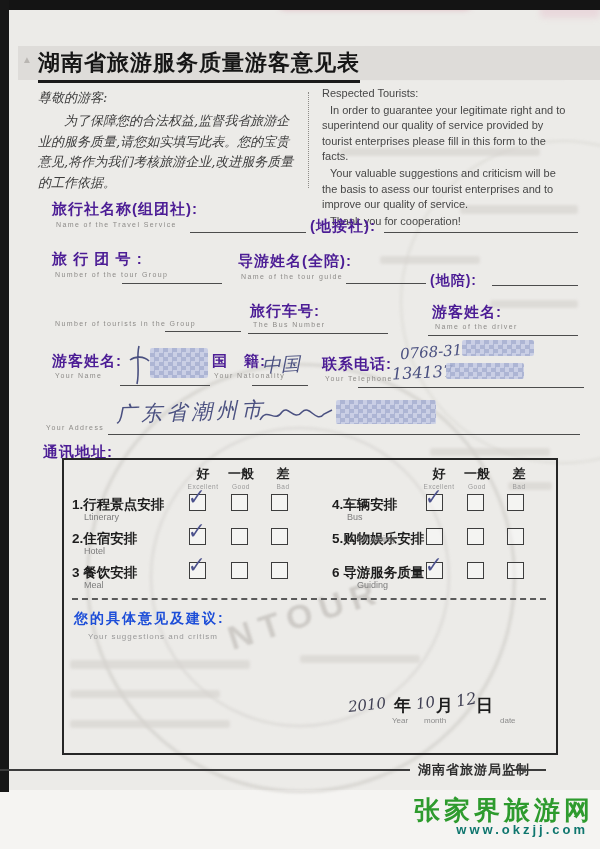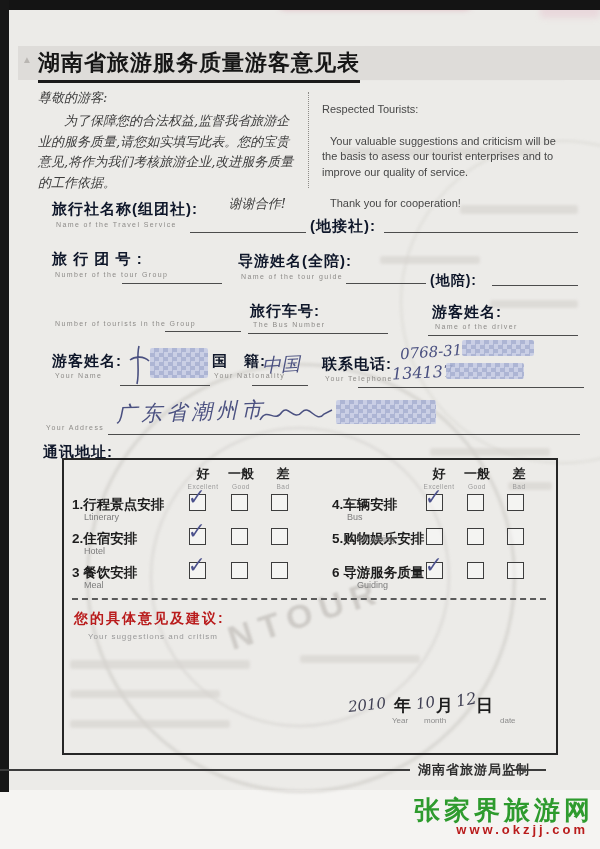--- a/index.html
+++ b/index.html
@@ -14,50 +14,50 @@
   .circle{position:absolute;border-radius:50%;filter:blur(1.5px);}
   #title-band{position:absolute;left:18px;top:46px;width:582px;height:34px;background:#dedcd9;}
   #page-title{position:absolute;left:38px;top:48px;font-size:22px;font-weight:bold;color:#161616;
               letter-spacing:1px;border-bottom:3px solid #1b1b1b;padding-bottom:2px;white-space:nowrap;}
   .zh-hand{font-family:"DejaVu Serif","Liberation Serif",serif;font-style:italic;}
   #intro-zh{position:absolute;left:38px;top:88px;width:262px;font-size:13px;line-height:1.6;color:#3c3c3c;}
   #intro-zh .sal{margin-bottom:2px;}
   #intro-zh .close{text-align:right;padding-right:14px;}
   #intro-sep{position:absolute;left:308px;top:92px;height:96px;border-left:1.5px dotted #8d8b88;}
   #intro-en{position:absolute;left:322px;top:86px;width:252px;font-size:11px;line-height:1.42;color:#474747;}
-  #intro-en p{margin:16px 0 1px 0;text-indent:8px;}
+  #intro-en p{margin:0 0 1px 0;text-indent:8px;}
   #intro-en p.sal{text-indent:0;}
-  .flabel{position:absolute;font-weight:bold;font-size:15px;color:#0f172a;letter-spacing:1px;white-space:nowrap;}
+  .flabel{position:absolute;font-weight:bold;font-size:15px;color:#4c1d95;letter-spacing:1px;white-space:nowrap;}
   .fsub{position:absolute;font-size:7px;color:#8d8b88;letter-spacing:1.4px;white-space:nowrap;}
   .line{position:absolute;border-bottom:1.5px solid #4c4c4c;height:1px;}
   .hw{position:absolute;font-family:"DejaVu Serif","Liberation Serif",serif;font-style:italic;
       color:#4a5080;white-space:nowrap;}
   .censor{position:absolute;border-radius:2px;opacity:.9;filter:blur(.7px);
       background-image:conic-gradient(#a7b0d2 25%,#c7cde5 0 50%,#a7b0d2 0 75%,#c7cde5 0);
       background-size:9px 9px;}
   #ratings-box{position:absolute;left:62px;top:458px;width:492px;height:293px;border:2px solid #262626;}
   .colhead{position:absolute;font-weight:bold;font-size:13px;color:#1f1f1f;text-align:center;width:34px;}
   .colsub{display:block;font-weight:normal;font-size:6.5px;color:#9a9a9a;letter-spacing:.5px;}
   .cb{position:absolute;width:15px;height:15px;border:1.7px solid #3d3d3d;background:rgba(255,255,255,.45);}
   .tick{display:none;position:absolute;left:-2px;top:-10px;font-size:21px;color:#4b518c;
         transform:rotate(-6deg) skewX(-8deg);font-weight:bold;}
   .cb.checked .tick{display:block;}
   .r-zh{position:absolute;font-weight:bold;font-size:13.5px;color:#1d1d1d;white-space:nowrap;}
   .r-en{position:absolute;font-size:9px;color:#7c7c7c;white-space:nowrap;}
   #dash-sep{position:absolute;left:8px;top:138px;width:474px;border-top:2px dashed #5a5a5a;}
-  #sugg-zh{position:absolute;left:10px;top:150px;font-weight:bold;font-size:14px;letter-spacing:2px;color:#b91c1c;}
+  #sugg-zh{position:absolute;left:10px;top:150px;font-weight:bold;font-size:14px;letter-spacing:2px;color:#1d4ed8;}
   #sugg-en{position:absolute;left:24px;top:172px;font-size:8px;color:#999;letter-spacing:1px;}
   .date-zh{position:absolute;font-weight:bold;font-size:17px;color:#1c1c1c;}
   .date-en{position:absolute;font-size:8px;color:#8d8d8d;}
   #footer-line1{position:absolute;left:0;top:769px;width:410px;height:2px;background:#3c3c3c;}
   #footer-line2{position:absolute;left:512px;top:769px;width:34px;height:2px;background:#3c3c3c;}
   #footer-note{position:absolute;left:418px;top:761px;font-weight:bold;font-size:13px;color:#2c2c2c;letter-spacing:1px;}
   #wm-site{position:absolute;right:6px;top:793px;font-family:"DejaVu Serif","Liberation Serif",serif;
            font-weight:bold;font-size:26px;color:#2e9b2e;letter-spacing:4px;white-space:nowrap;}
-  #wm-url{position:absolute;right:12px;top:822px;font-weight:bold;font-size:13px;color:#b91c1c;letter-spacing:3px;}
+  #wm-url{position:absolute;right:12px;top:822px;font-weight:bold;font-size:13px;color:#0f766e;letter-spacing:3px;}
   #stamp-text{position:absolute;left:225px;top:595px;font-size:34px;font-weight:bold;letter-spacing:8px;
               color:rgba(125,120,112,.28);transform:rotate(-18deg);filter:blur(1px);}
   .squig{position:absolute;}
 </style>
 </head>
 <body>
 
 <div id="sheet">
   <div id="scan-area"></div>
 
@@ -85,25 +85,25 @@
   <div id="bar-top"></div>
   <div id="bar-left"></div>
 
   <div id="title-band"></div>
   <div class="abs" style="left:22px;top:54px;color:#b9b6b2;font-size:10px;">▲</div>
   <div id="page-title">湖南省旅游服务质量游客意见表</div>
 
   <div id="intro-zh" class="zh-hand">
     <div class="sal">尊敬的游客:</div>
     <div style="text-indent:26px;">为了保障您的合法权益,监督我省旅游企业的服务质量,请您如实填写此表。您的宝贵意见,将作为我们考核旅游企业,改进服务质量的工作依据。</div>
-    <div class="close">谢谢合作!</div>
   </div>
   <div id="intro-sep"></div>
   <div id="intro-en">
     <p class="sal">Respected Tourists:</p>
+    <p>In order to guarantee your legitimate right and to superintend our quality of service provided by tourist enterprises please fill in this form to the facts.</p>
     <p>Your valuable suggestions and criticism will be the basis to asess our tourist enterprises and to improve our quality of service.</p>
     <p>Thank you for cooperation!</p>
   </div>
 
   <div class="flabel" style="left:52px;top:200px;">旅行社名称(组团社):</div>
   <div class="fsub" style="left:56px;top:221px;">Name of the Travel Service</div>
   <div class="line" style="left:190px;top:231px;width:116px;"></div>
   <div class="flabel" style="left:310px;top:217px;">(地接社):</div>
   <div class="line" style="left:384px;top:231px;width:194px;"></div>
 

